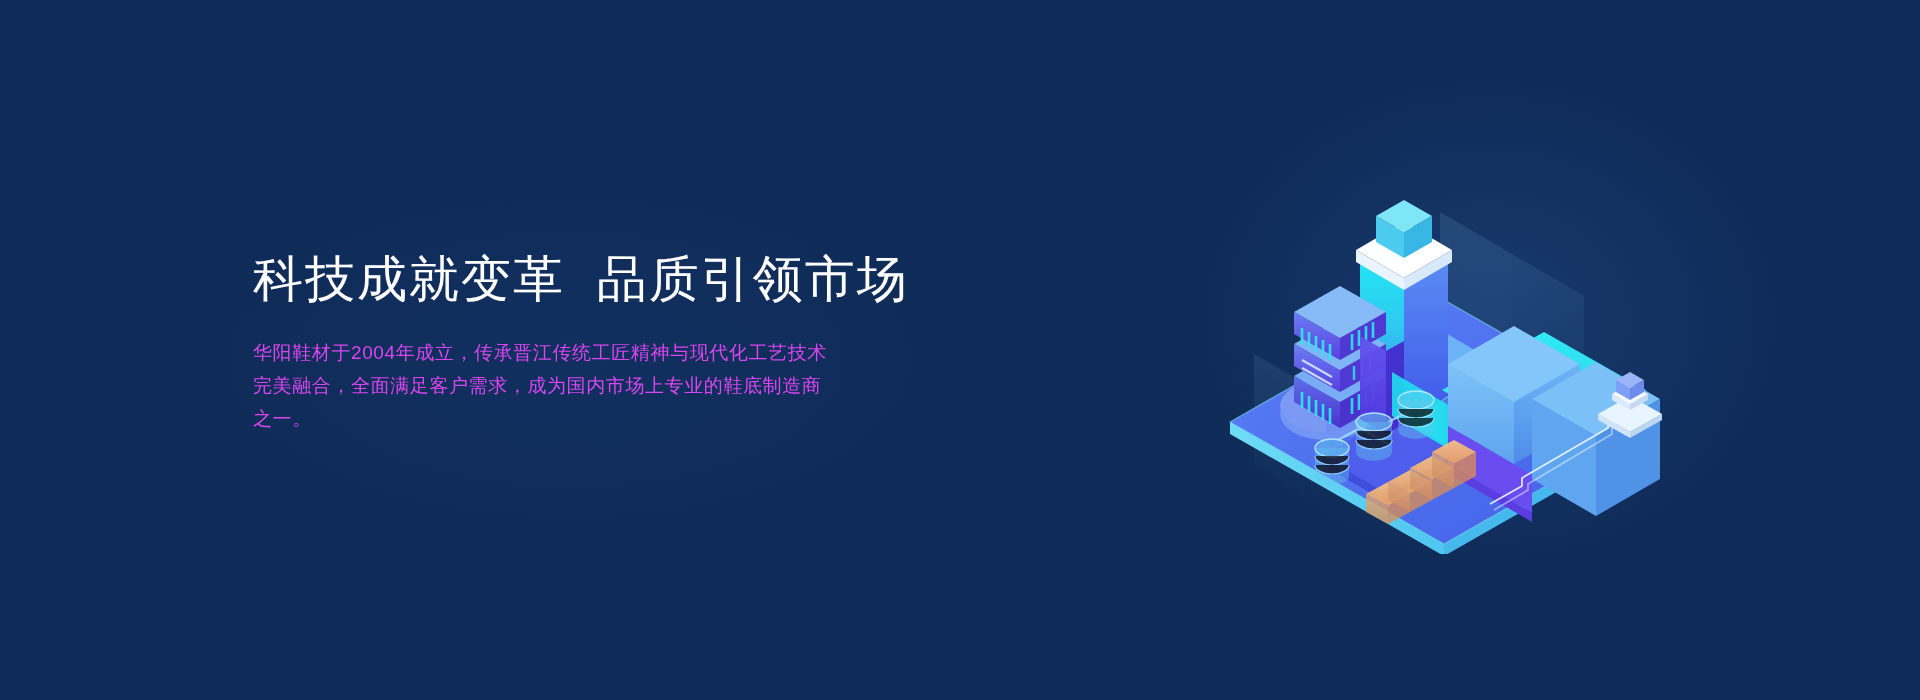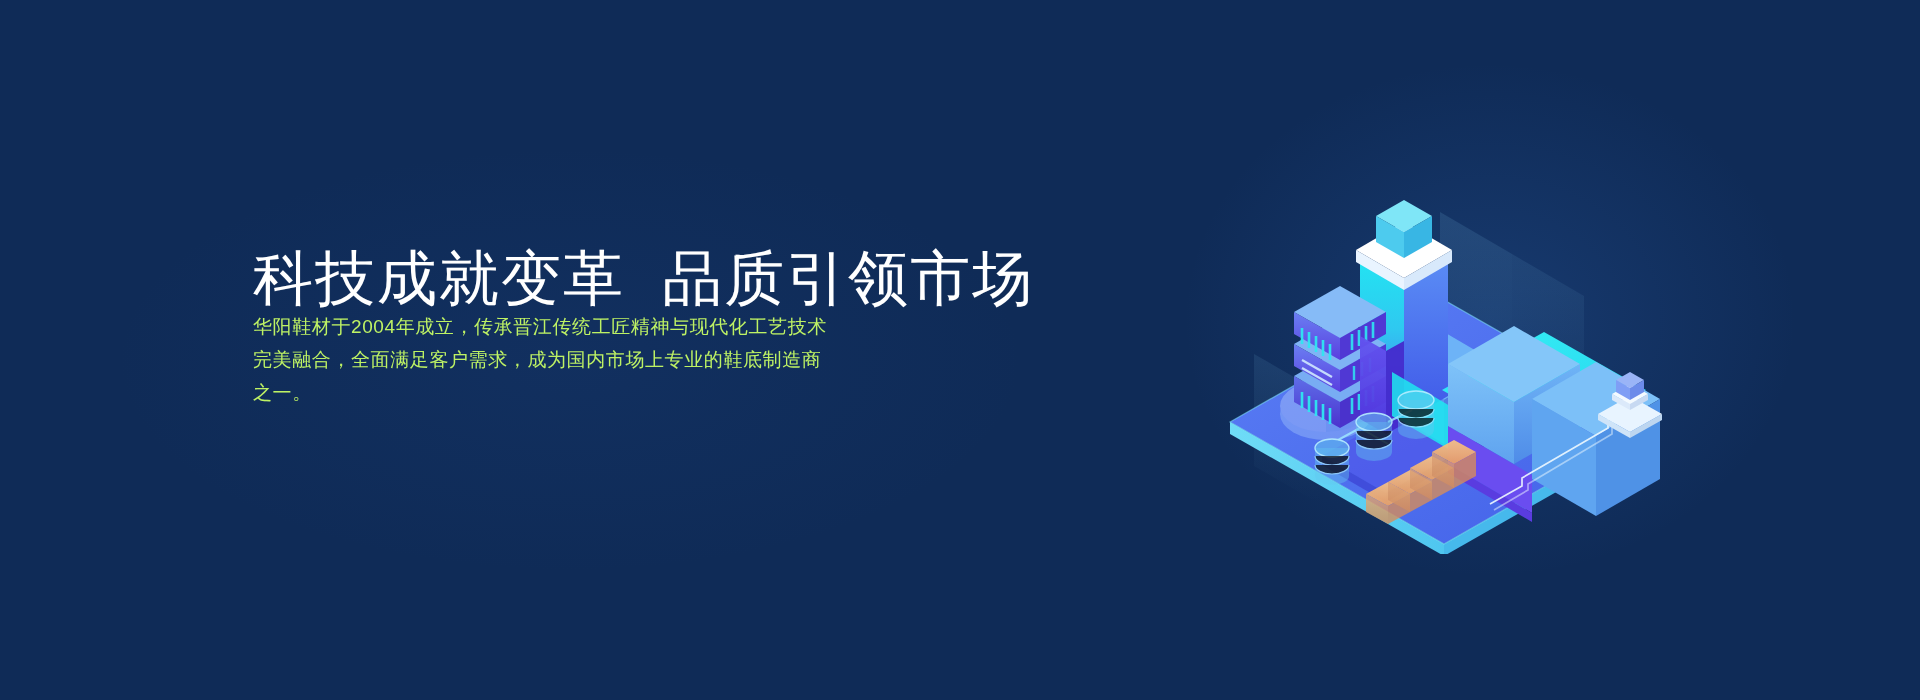--- a/index.html
+++ b/index.html
@@ -36,30 +36,31 @@
 
   
   #copy{
     position:absolute;
     left:253px; top:248px;
     width:700px;
   }
 
   #headline{
     color:#ffffff;
-    font-size:60px;
+    font-size:50px;
     line-height:62px;
     font-weight:400;
     letter-spacing:2px;
     white-space:pre;
     text-shadow:0 0 1px rgba(255,255,255,.18);
   }
 
   #subcopy{
-    color:#bef264;
+    margin-top:26px;
+    color:#d946ef;
     font-size:19px;
     line-height:33px;
     letter-spacing:.6px;
     font-weight:400;
     max-width:580px;
   }
 
   
   #art{
     position:absolute;

